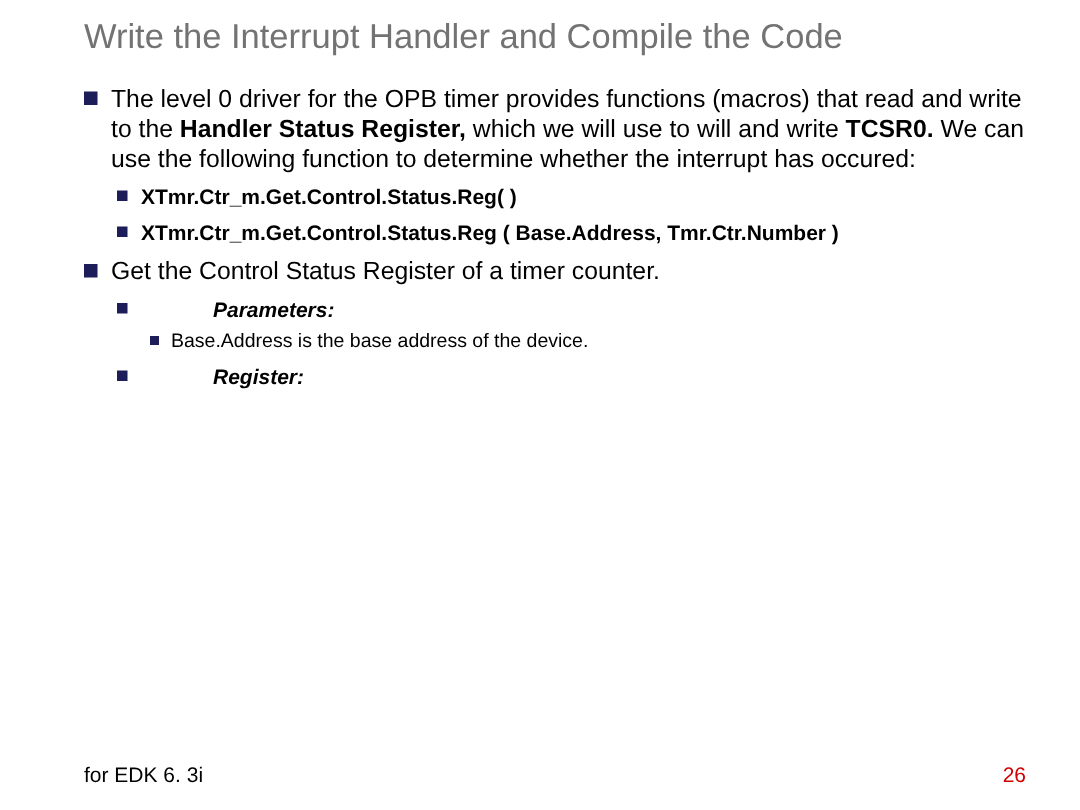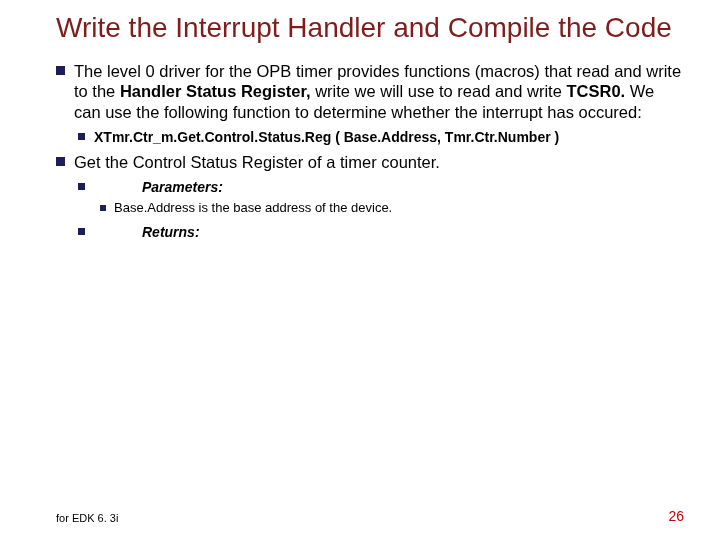--- a/index.html
+++ b/index.html
@@ -14,23 +14,23 @@
   }
   .slide {
     box-sizing: border-box;
     width: 720px;
     height: 540px;
     padding: 12px 36px 20px 56px;
     position: relative;
   }
   .title {
     font-family: "Trebuchet MS", "Arial", sans-serif;
-    font-size: 28px;
+    font-size: 23px;
     line-height: 1.12;
-    color: #7f1d1d;
+    color: #737373;
     margin: 0 0 18px 0;
     font-weight: 400;
   }
   ul {
     margin: 0;
     padding: 0;
     list-style: none;
   }
   li {
     position: relative;
@@ -53,21 +53,21 @@
   .lvl3 { font-size: 13px; line-height: 1.3; margin-left: 44px; padding-left: 14px; }
   .lvl3.bullet::before { width: 6px; height: 6px; top: 5px; }
 
   .bold { font-weight: 700; }
   .italic { font-style: italic; margin-left: 48px; }
 
   .footer-left {
     position: absolute;
     left: 56px;
     bottom: 16px;
-    font-size: 11px;
+    font-size: 14px;
     color: #000;
   }
   .footer-right {
     position: absolute;
     right: 36px;
     bottom: 16px;
     font-size: 14px;
     color: #d00000;
     margin-top: 36px;
   }
@@ -76,43 +76,46 @@
 </head>
 <body>
 
 <div class="slide">
 
   <h1 class="title">Write the Interrupt Handler and Compile the Code</h1>
 
   <ul>
 
     <li class="lvl1 bullet">
-      <span>The level 0 driver for the OPB timer provides functions (macros) that read and write to the </span><span class="bold">Handler Status Register,</span><span> write we will use to read and write </span><span class="bold">TCSR0.</span><span> We can use the following function to determine whether the interrupt has occured:</span>
+      <span>The level 0 driver for the OPB timer provides functions (macros) that read and write to the </span><span class="bold">Handler Status Register,</span><span> which we will use to will and write </span><span class="bold">TCSR0.</span><span> We can use the following function to determine whether the interrupt has occured:</span>
     </li>
 
+    <li class="lvl2 bullet sp">
+      <span class="bold">XTmr.Ctr_m.Get.Control.Status.Reg( )</span>
+    </li>
 
 
     <li class="lvl2 bullet sp">
       <span class="bold">XTmr.Ctr_m.Get.Control.Status.Reg ( Base.Address, Tmr.Ctr.Number )</span>
     </li>
 
     <li class="lvl1 bullet sp">
       <span>Get the Control Status Register of a timer counter.</span>
     </li>
 
     <li class="lvl2 bullet sp">
       <span class="bold italic">Parameters:</span>
     </li>
 
     <li class="lvl3 bullet">
       <span>Base.Address is the base address of the device.</span>
     </li>
 
     <li class="lvl2 bullet sp">
-      <span class="bold italic">Returns:</span>
+      <span class="bold italic">Register:</span>
     </li>
 
 
   </ul>
 
   <div class="footer-left">for EDK 6. 3i</div>
   <div class="footer-right">26</div>
 
 </div>
 

